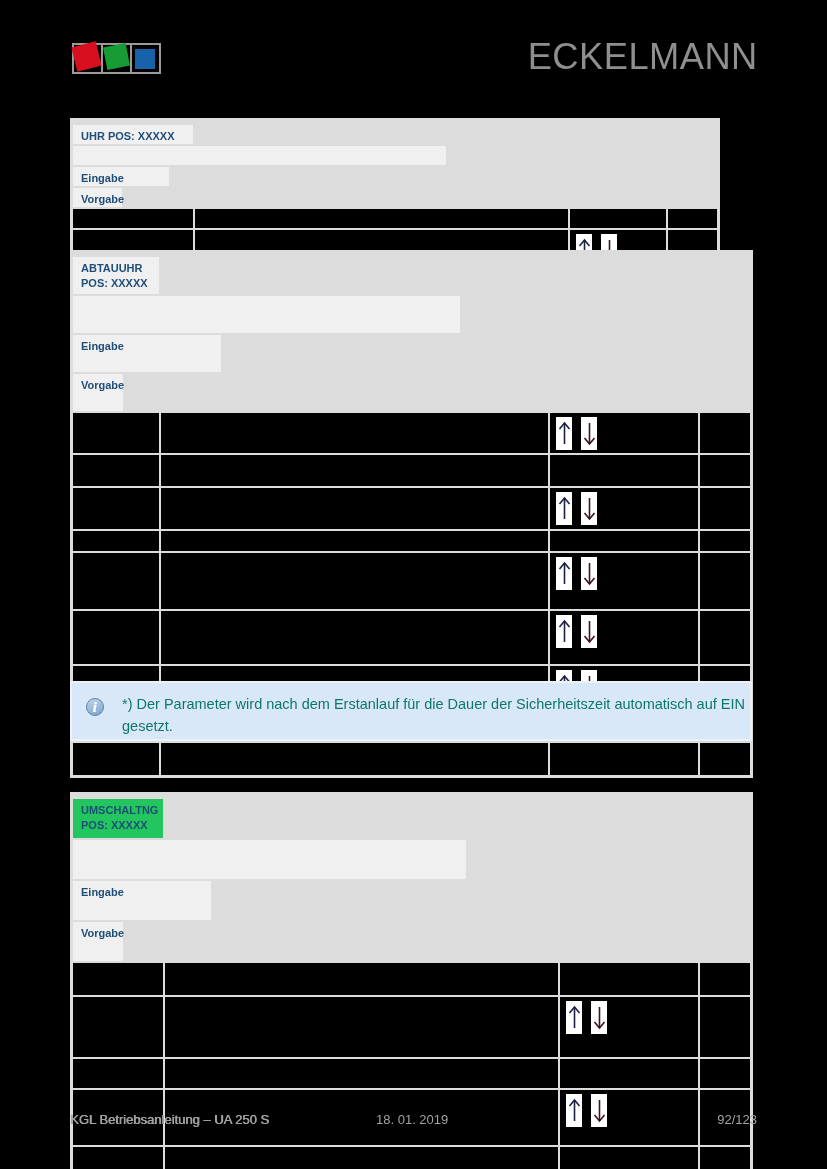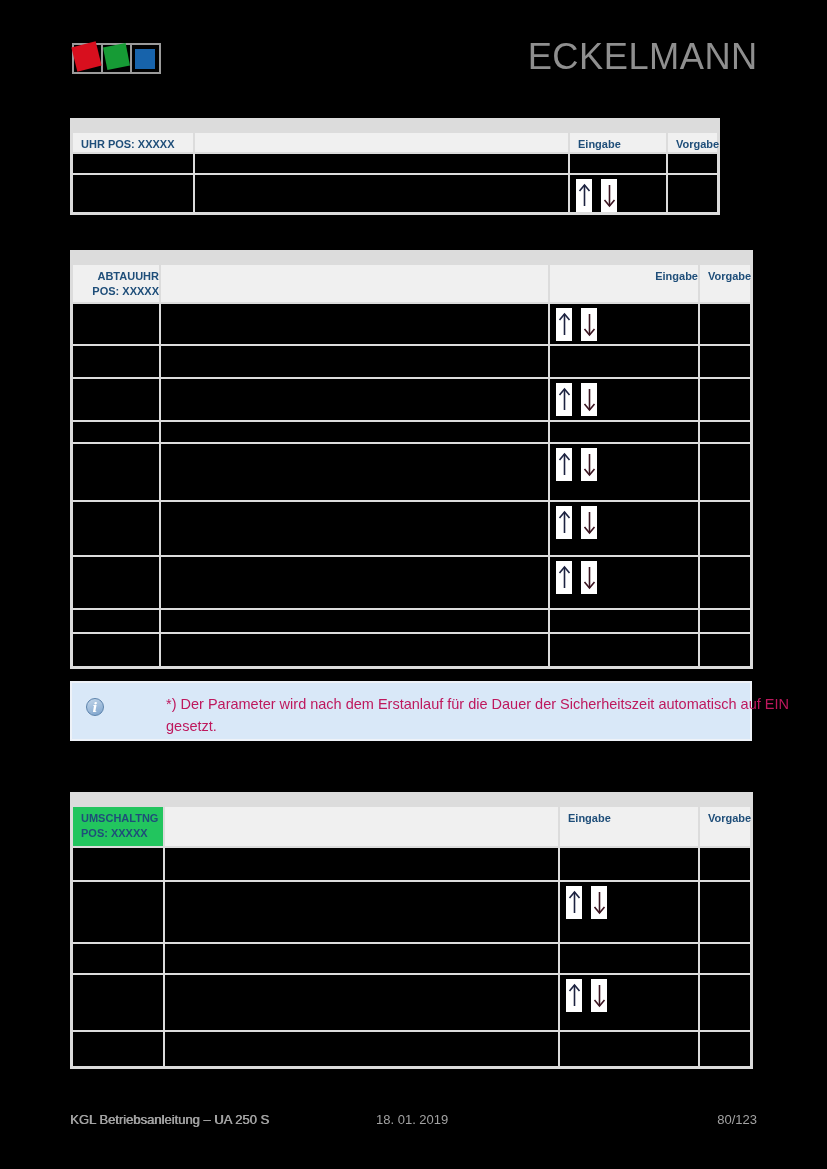--- a/index.html
+++ b/index.html
@@ -13,37 +13,37 @@
   .sq{position:absolute;}
   .sq-red{width:25px;height:25px;left:0px;top:-1px;transform:rotate(-14deg);}
   .sq-green{width:23px;height:23px;left:2px;top:0px;transform:rotate(-11deg);}
   .sq-blue{width:20px;height:20px;left:3px;top:4px;}
   .brand{position:absolute;top:36px;right:69px;font-size:37px;font-weight:500;
          letter-spacing:0.5px;transform:scaleX(0.98);transform-origin:right;}
 
   
   .tbl{position:absolute;border:3px solid #dcdcdc;background:#dcdcdc;}
   .trow{display:flex;gap:2px;margin-top:2px;}
-  .trow:first-child{margin-top:12px;}
+  .trow:first-child{margin-top:4px;flex-direction:column;}
   .tcell{background:#000;box-sizing:border-box;}
   .thead .tcell{background:#f0f0f0;color:#1f4e79;font-size:11px;font-weight:bold;
                 padding:4px 0 0 8px;white-space:pre-line;line-height:1.35;}
   .arrows{display:flex;gap:9px;padding:4px 0 0 6px;}
   .keybtn{width:16px;height:33px;background:#fff;display:flex;align-items:center;
           justify-content:center;padding:0;border:none;cursor:pointer;}
 
   
   .note{position:absolute;left:70px;top:681px;width:682px;height:60px;
         border:2px solid #eef2f8;box-sizing:border-box;}
   .note-icon{position:absolute;left:14px;top:15px;width:18px;height:18px;border-radius:50%;
              border:1px solid #5b82ab;background:linear-gradient(160deg,#c3d6ea,#7da3cc);
              color:#fff;font-family:"DejaVu Serif",serif;font-weight:bold;font-style:italic;
              font-size:13px;text-align:center;line-height:17px;box-sizing:border-box;}
   .note-text{position:absolute;left:50px;top:10px;width:625px;font-size:14.5px;
-             color:#be185d;line-height:1.55;margin-left:44px;}
+             color:#0f766e;line-height:1.55;}
 
   
   .footer{position:absolute;left:0;top:1112px;width:827px;font-size:13px;}
   .footer .f-left{position:absolute;left:70px;text-shadow:0.6px 0 0 currentColor;}
   .footer .f-center{position:absolute;left:376px;}
   .footer .f-right{position:absolute;right:70px;}
 </style>
 </head>
 <body>
 
@@ -90,21 +90,21 @@
               <svg width="13" height="27" viewBox="0 0 13 27">
                 <line x1="6.5" x2="6.5" y1="3" y2="24" stroke="#3a1420" stroke-width="1.6"></line>
                 <polyline points="1.5,18 6.5,24 11.5,18" fill="none" stroke="#3a1420" stroke-width="1.6"></polyline>
               </svg>
             </button>
           </div>
         </div>
         <div class="tcell" style="width: 49px; height: 37px; background: rgb(0, 0, 0);"></div>
       </div>
     </div>
-  <div class="tbl" style="left: 70px; top: 250px; border-color: rgb(220, 220, 220); background: rgb(220, 220, 220); text-align: right;">
+  <div class="tbl" style="left: 70px; top: 250px; border-color: rgb(220, 220, 220); background: rgb(220, 220, 220);">
       <div class="trow thead">
         <div class="tcell" style="width: 86px; height: 37px; background: rgb(240, 240, 240); color: rgb(31, 78, 121);">ABTAUUHR
 POS: XXXXX</div>
         <div class="tcell" style="width: 387px; height: 37px; background: rgb(240, 240, 240); color: rgb(31, 78, 121);"></div>
         <div class="tcell" style="width: 148px; height: 37px; background: rgb(240, 240, 240); color: rgb(31, 78, 121);">Eingabe</div>
         <div class="tcell" style="width: 50px; height: 37px; background: rgb(240, 240, 240); color: rgb(31, 78, 121);">Vorgabe</div>
       </div>
       <div class="trow">
         <div class="tcell" style="width: 86px; height: 40px; background: rgb(0, 0, 0);"></div>
         <div class="tcell" style="width: 387px; height: 40px; background: rgb(0, 0, 0);"></div>
@@ -306,16 +306,16 @@
     </div>
 
   <div class="note" style="background: rgb(217, 232, 248);">
     <div class="note-icon">i</div>
     <div class="note-text">*) Der Parameter wird nach dem Erstanlauf für die Dauer der Sicherheitszeit automatisch auf EIN gesetzt.</div>
   </div>
 
   <div class="footer" style="color: rgb(162, 162, 162);">
     <span class="f-left">KGL Betriebsanleitung – UA 250 S</span>
     <span class="f-center">18. 01. 2019</span>
-    <span class="f-right">80/123</span>
+    <span class="f-right">92/123</span>
   </div>
 
 </div>
 
 </body></html>

